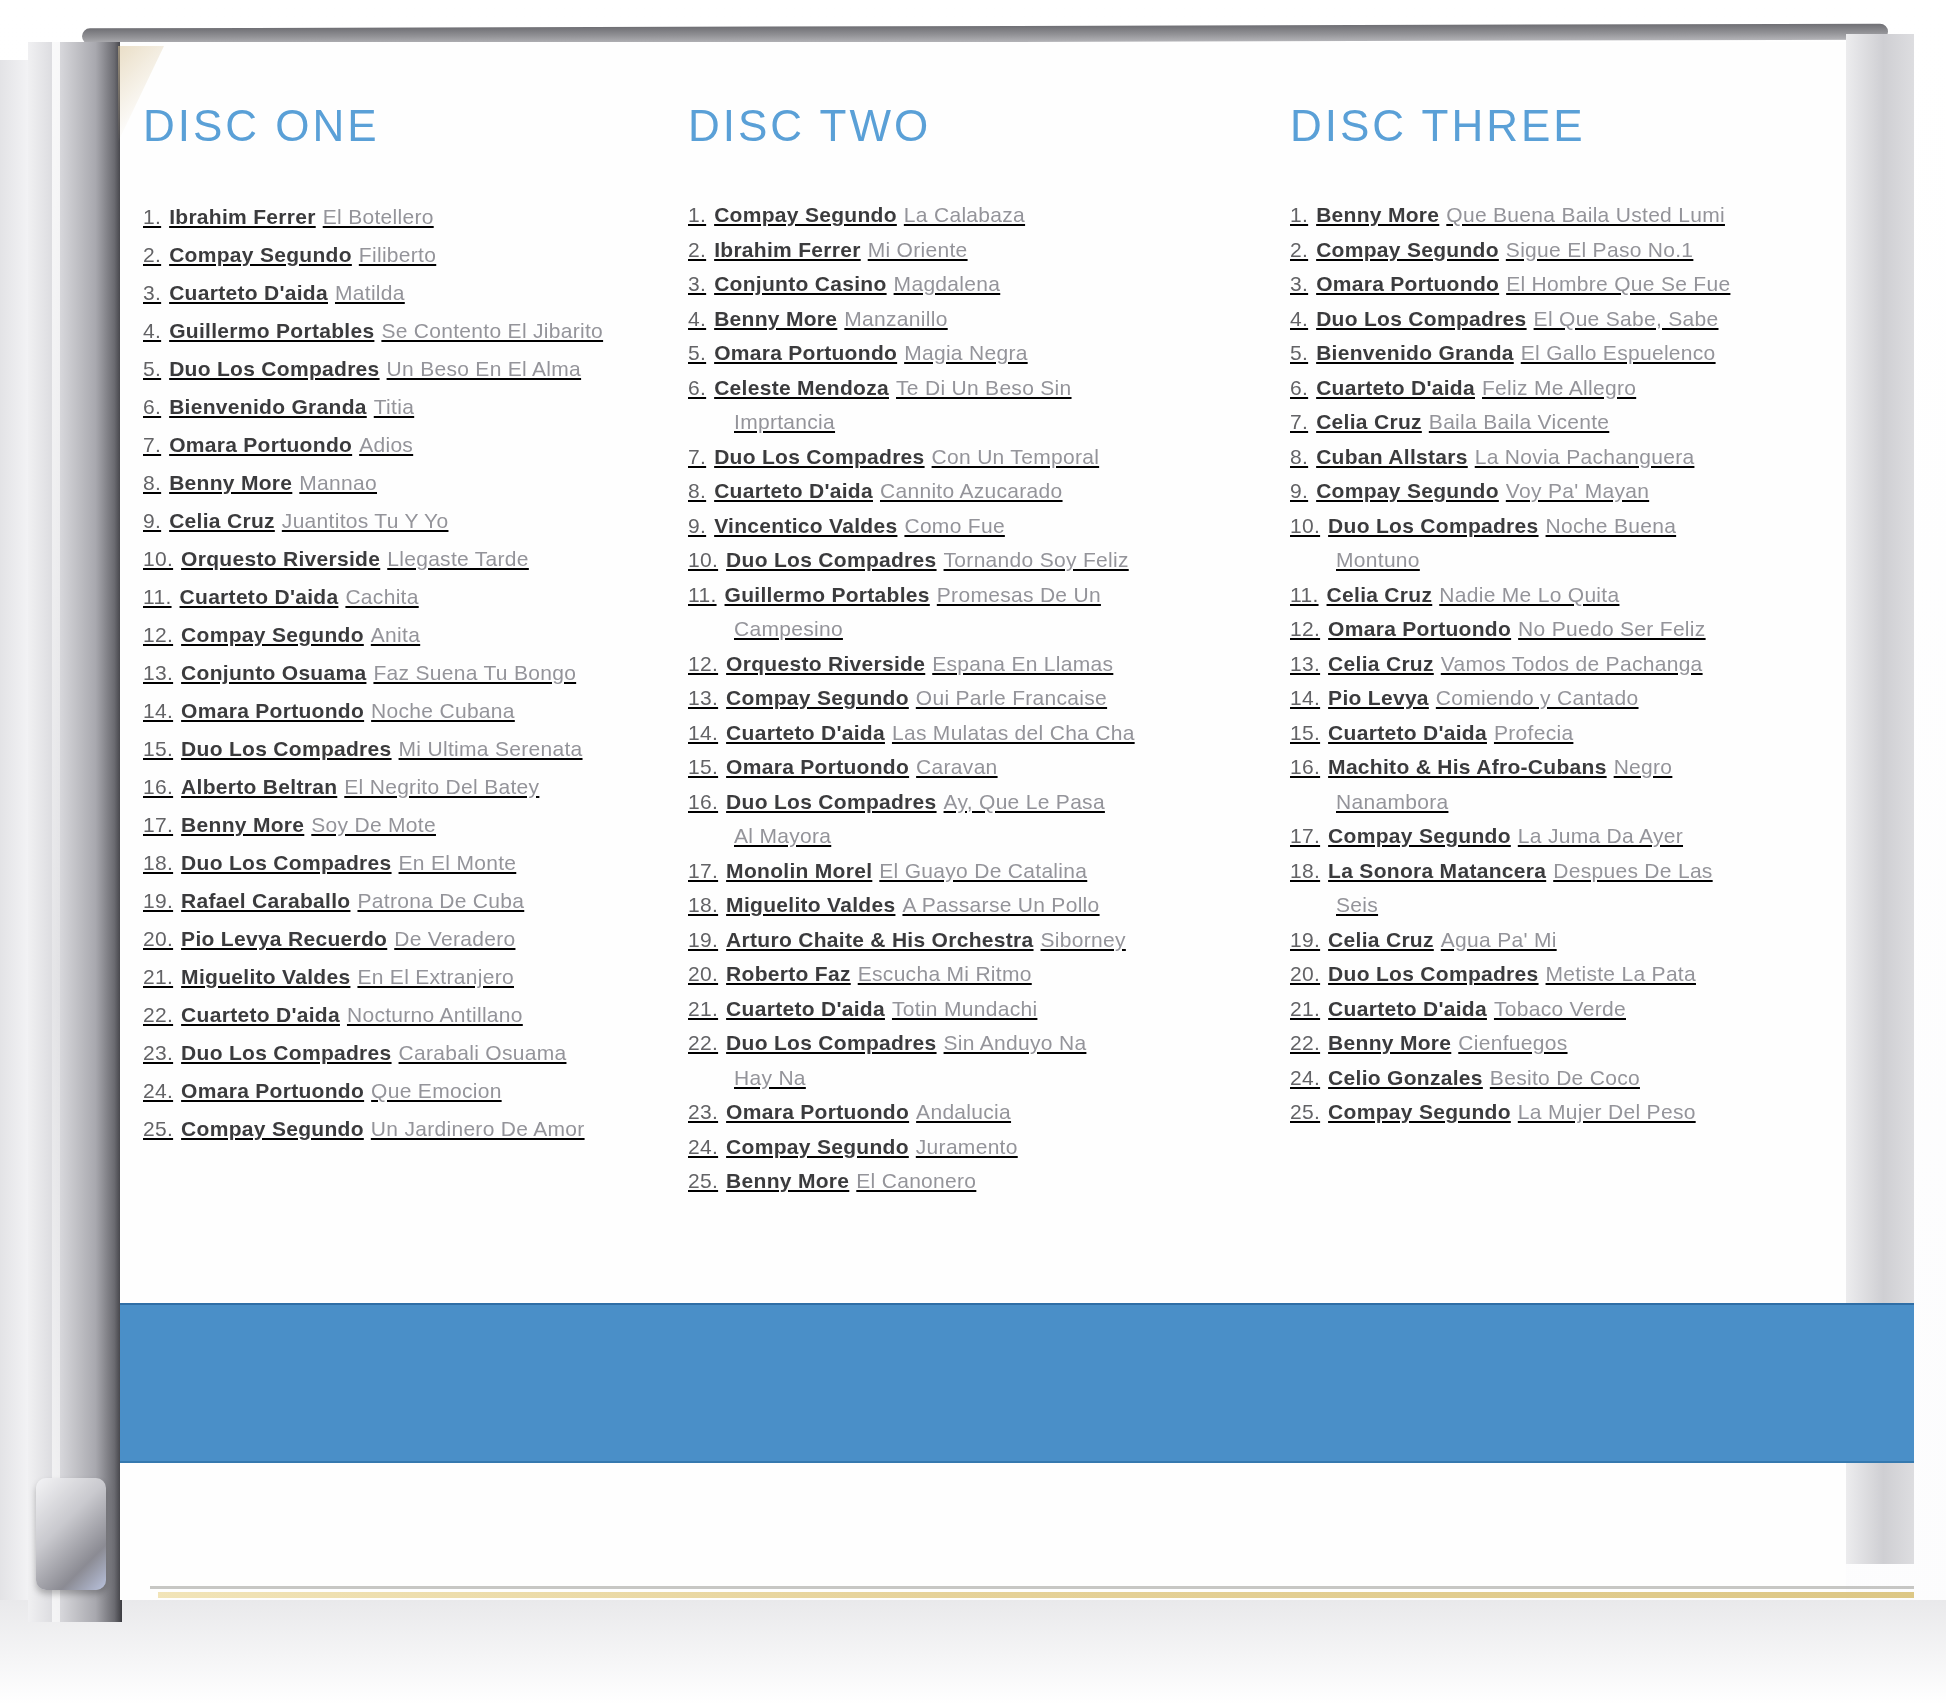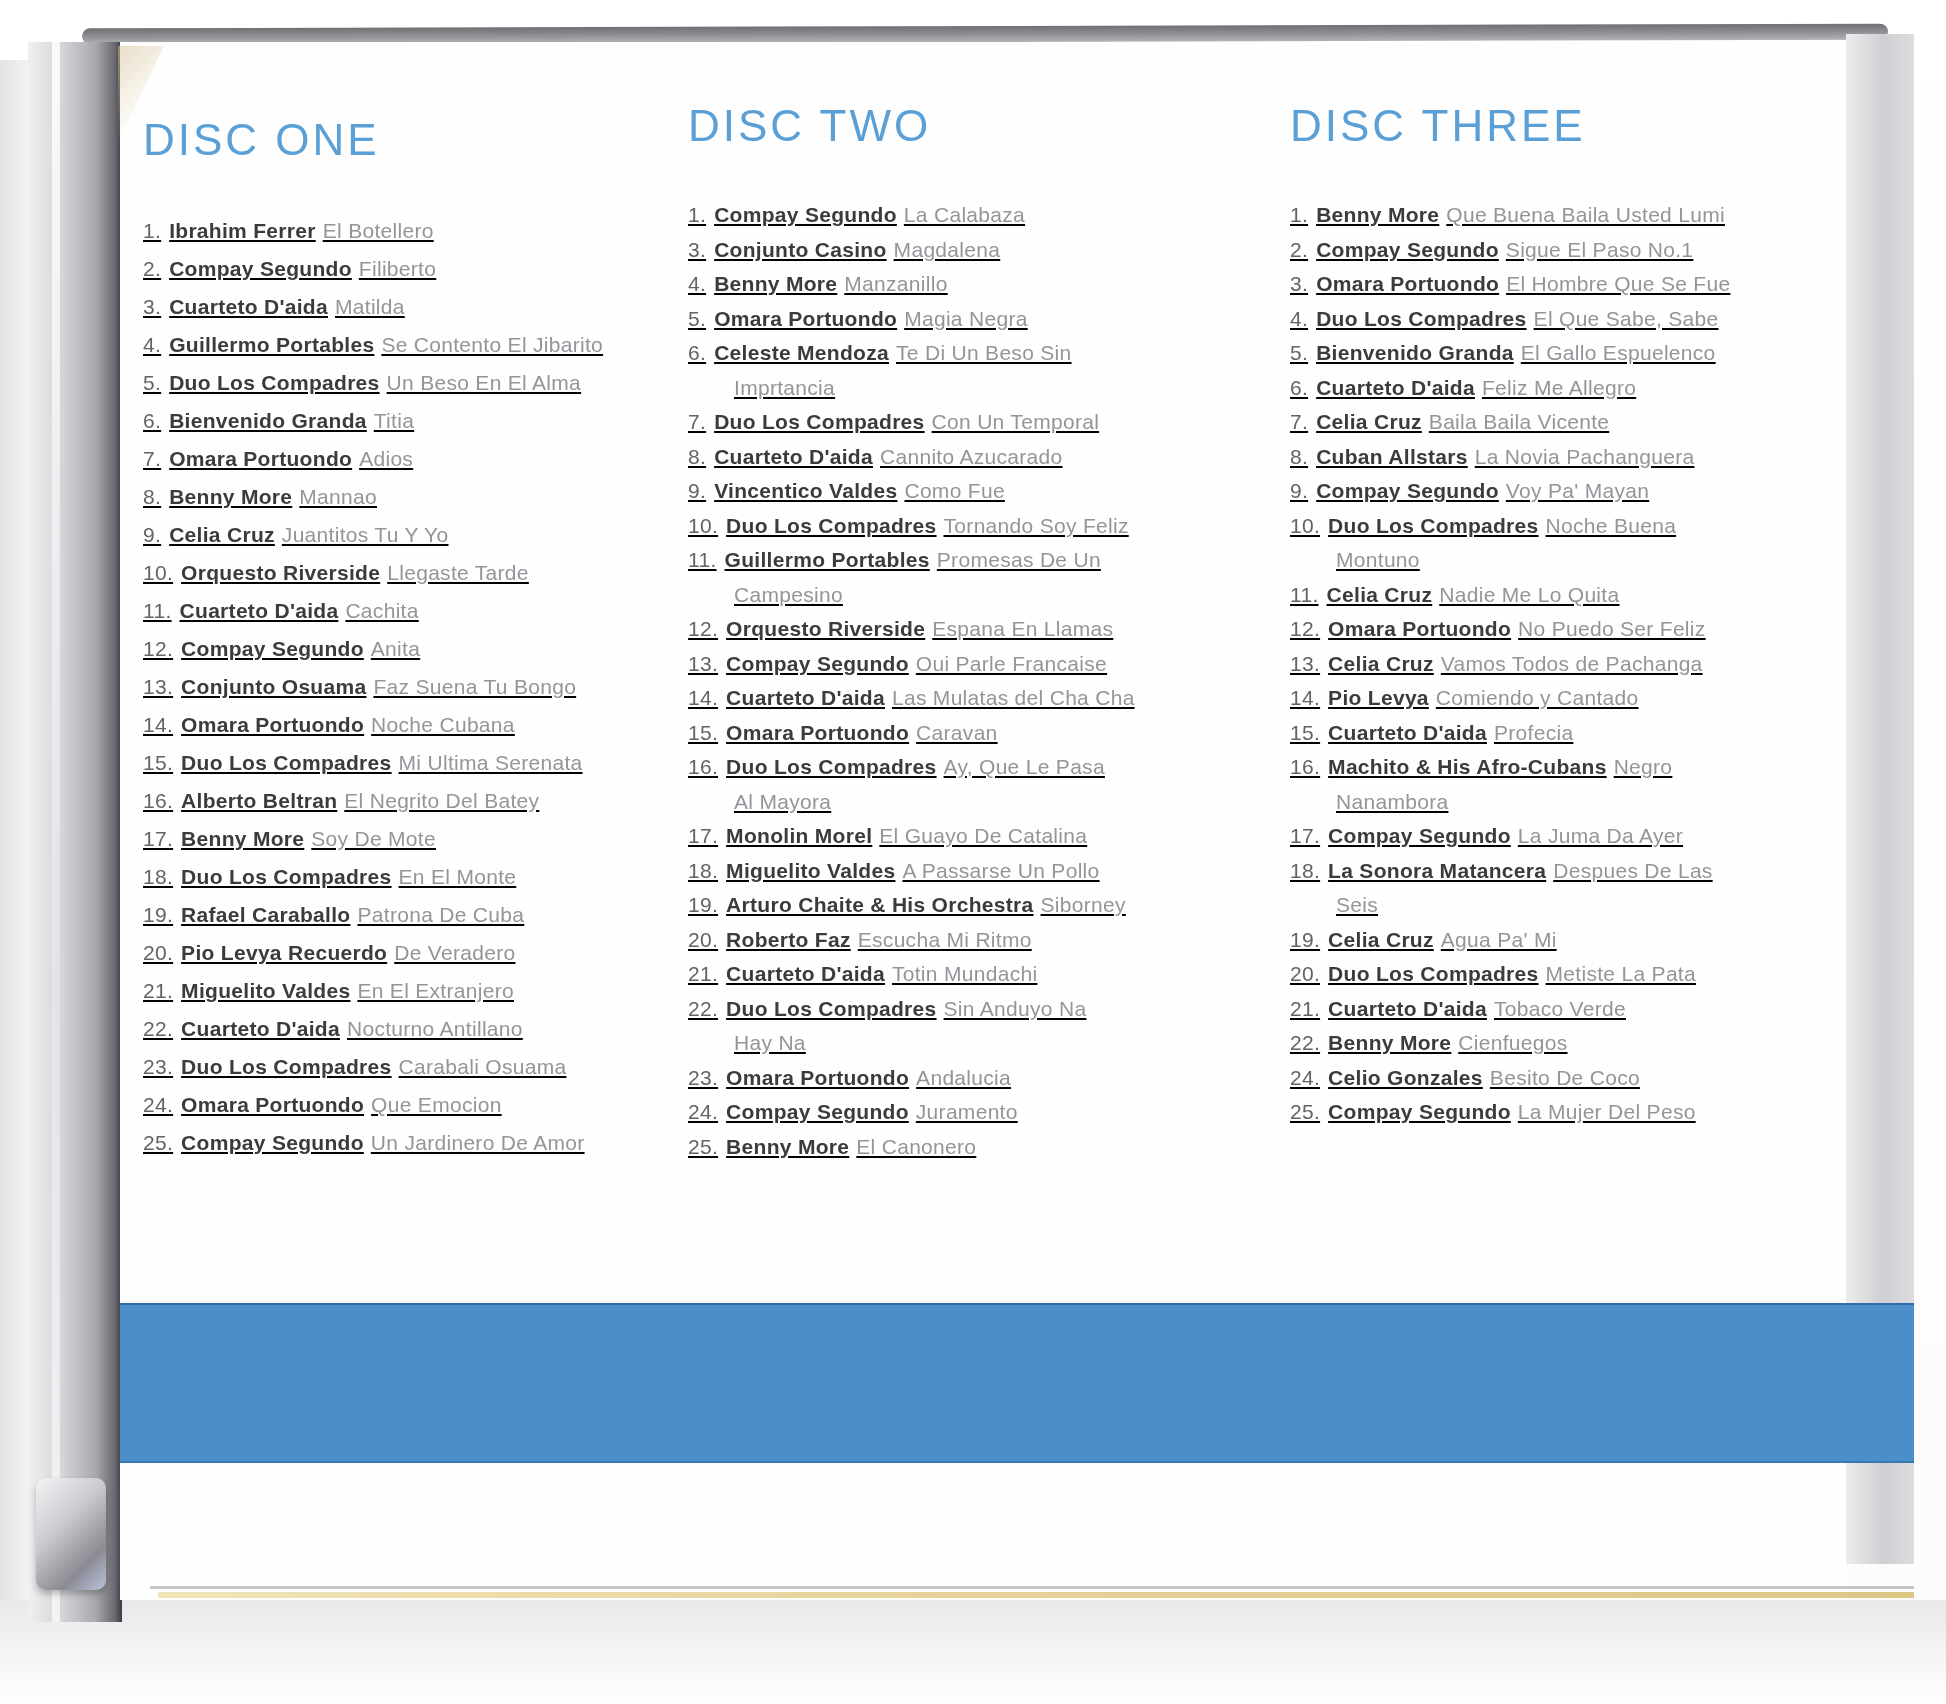--- a/index.html
+++ b/index.html
@@ -29,21 +29,21 @@
     clip-path:polygon(0 0,100% 0,0 100%);}
   .strip-right{position:absolute;left:1846px;top:34px;width:68px;height:1530px;
     background:linear-gradient(90deg,#ececee 0%,#cfcfd3 55%,#dddde0 100%);}
   .band{position:absolute;left:120px;top:1303px;width:1794px;height:160px;
     box-shadow:inset 0 2px 0 #2f6ea6, inset 0 -2px 0 #3579af;}
   .gray-line{position:absolute;left:150px;top:1586px;width:1764px;height:3px;background:#b4b4b0;opacity:.75;}
   .tan-line{position:absolute;left:158px;top:1592px;width:1756px;height:6px;opacity:.9;
     background:linear-gradient(90deg,#f0e1b0 0%,#e3cd8e 45%,#d9c178 100%);}
   
   .col{position:absolute;top:100px;filter:blur(.25px);}
-  #col1{left:143px;width:560px;margin-top:14px;}
+  #col1{left:143px;width:560px;}
   #col2{left:688px;width:480px;}
   #col3{left:1290px;width:530px;}
   .disc-header{margin:0;font-size:44px;line-height:52px;font-weight:400;
     letter-spacing:3px;color:var(--header-blue,#5aa0d7);}
   .track-list{list-style:none;margin:46px 0 0 0;padding:0;font-size:21px;letter-spacing:.3px;text-decoration:underline;}
   #col1 .track-list{line-height:38px;}
   #col2 .track-list,#col3 .track-list{line-height:34.5px;}
   .track-list li{padding-left:46px;text-indent:-46px;}
   .num{color:#636366;margin-right:8px;}
   .artist{font-weight:700;color:#3b3b3d;margin-right:7px;}
@@ -94,20 +94,21 @@
         <li><span class="num">23.</span><span class="artist">Duo Los Compadres</span><span class="title">Carabali Osuama</span></li>
         <li><span class="num">24.</span><span class="artist">Omara Portuondo</span><span class="title">Que Emocion</span></li>
         <li><span class="num">25.</span><span class="artist">Compay Segundo</span><span class="title">Un Jardinero De Amor</span></li>
       </ol>
   </section>
 
   <section class="col" id="col2">
     <h2 class="disc-header">DISC TWO</h2>
     <ol class="track-list">
         <li><span class="num">1.</span><span class="artist">Compay Segundo</span><span class="title">La Calabaza</span></li>
+        <li><span class="num">2.</span><span class="artist">Ibrahim Ferrer</span><span class="title">Mi Oriente</span></li>
         <li><span class="num">3.</span><span class="artist">Conjunto Casino</span><span class="title">Magdalena</span></li>
         <li><span class="num">4.</span><span class="artist">Benny More</span><span class="title">Manzanillo</span></li>
         <li><span class="num">5.</span><span class="artist">Omara Portuondo</span><span class="title">Magia Negra</span></li>
         <li><span class="num">6.</span><span class="artist">Celeste Mendoza</span><span class="title">Te Di Un Beso Sin
 Imprtancia</span></li>
         <li><span class="num">7.</span><span class="artist">Duo Los Compadres</span><span class="title">Con Un Temporal</span></li>
         <li><span class="num">8.</span><span class="artist">Cuarteto D'aida</span><span class="title">Cannito Azucarado</span></li>
         <li><span class="num">9.</span><span class="artist">Vincentico Valdes</span><span class="title">Como Fue</span></li>
         <li><span class="num">10.</span><span class="artist">Duo Los Compadres</span><span class="title">Tornando Soy Feliz</span></li>
         <li><span class="num">11.</span><span class="artist">Guillermo Portables</span><span class="title">Promesas De Un

